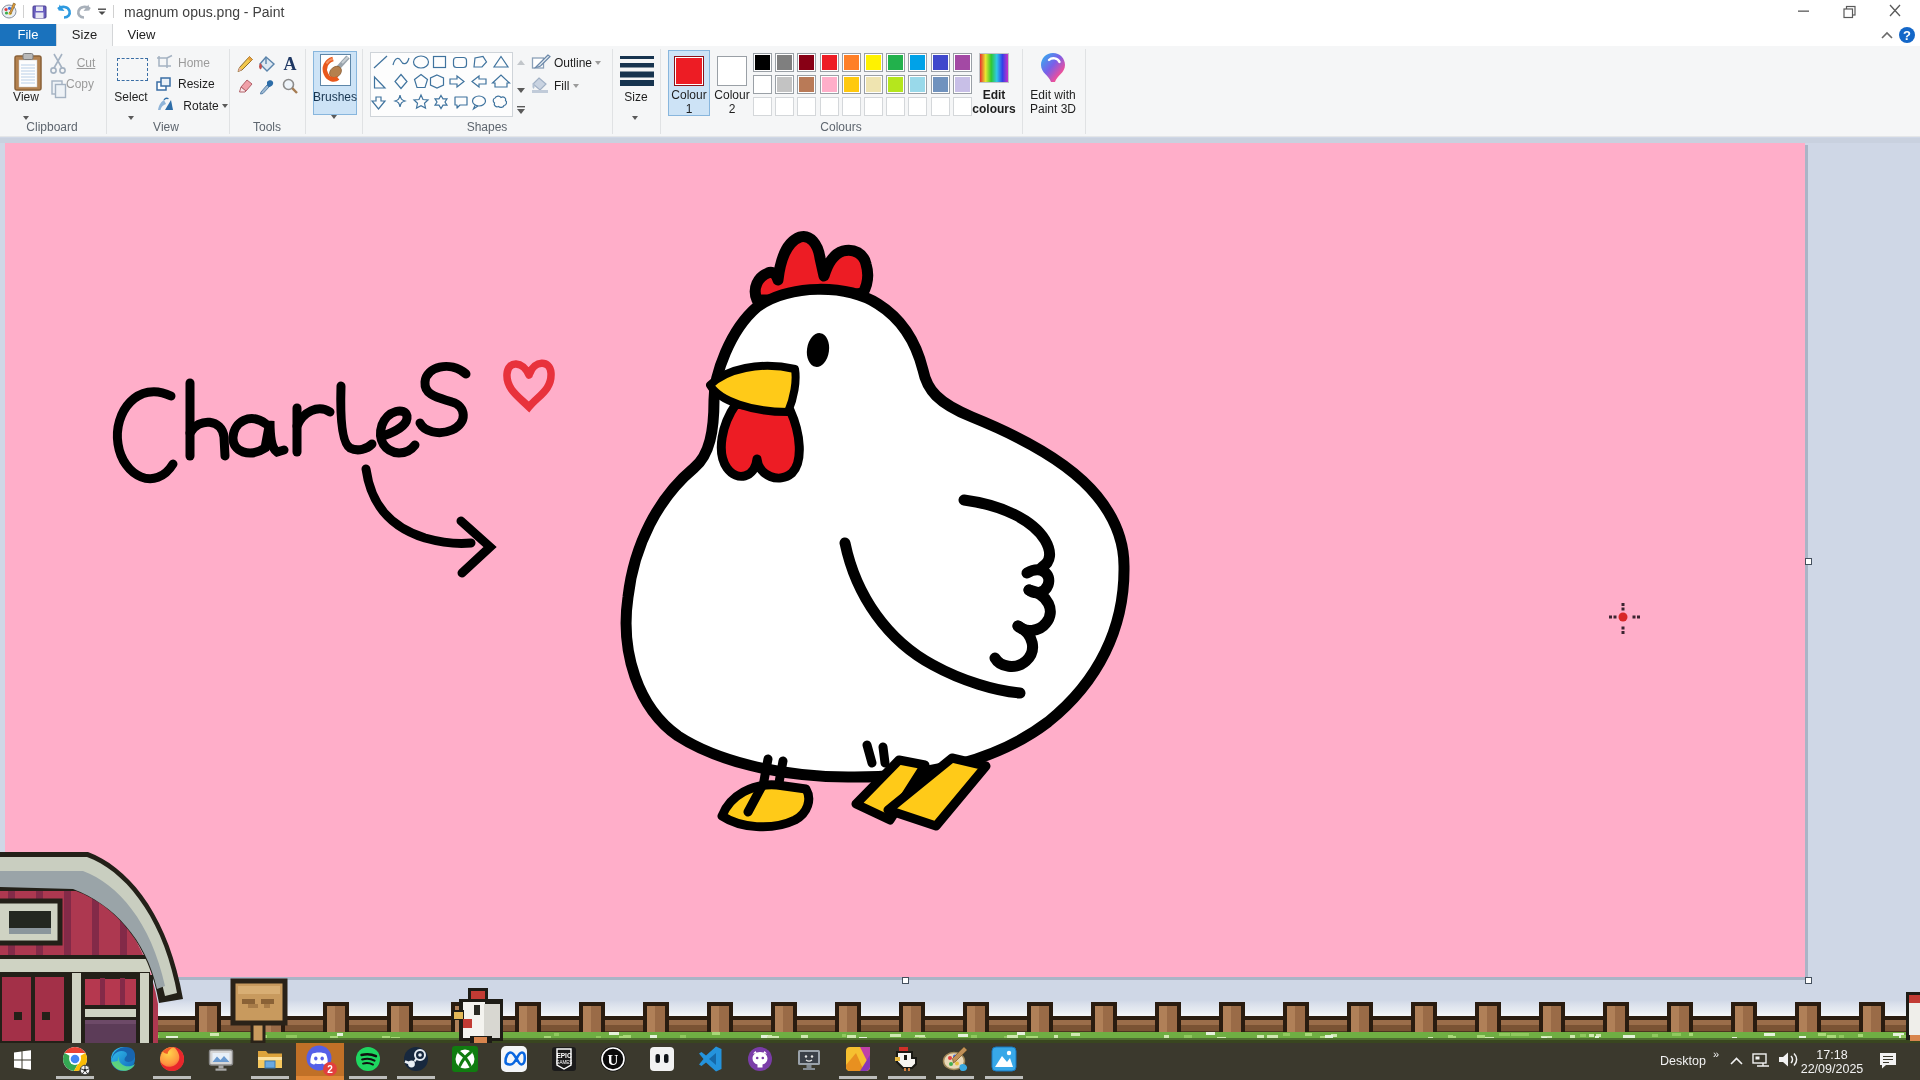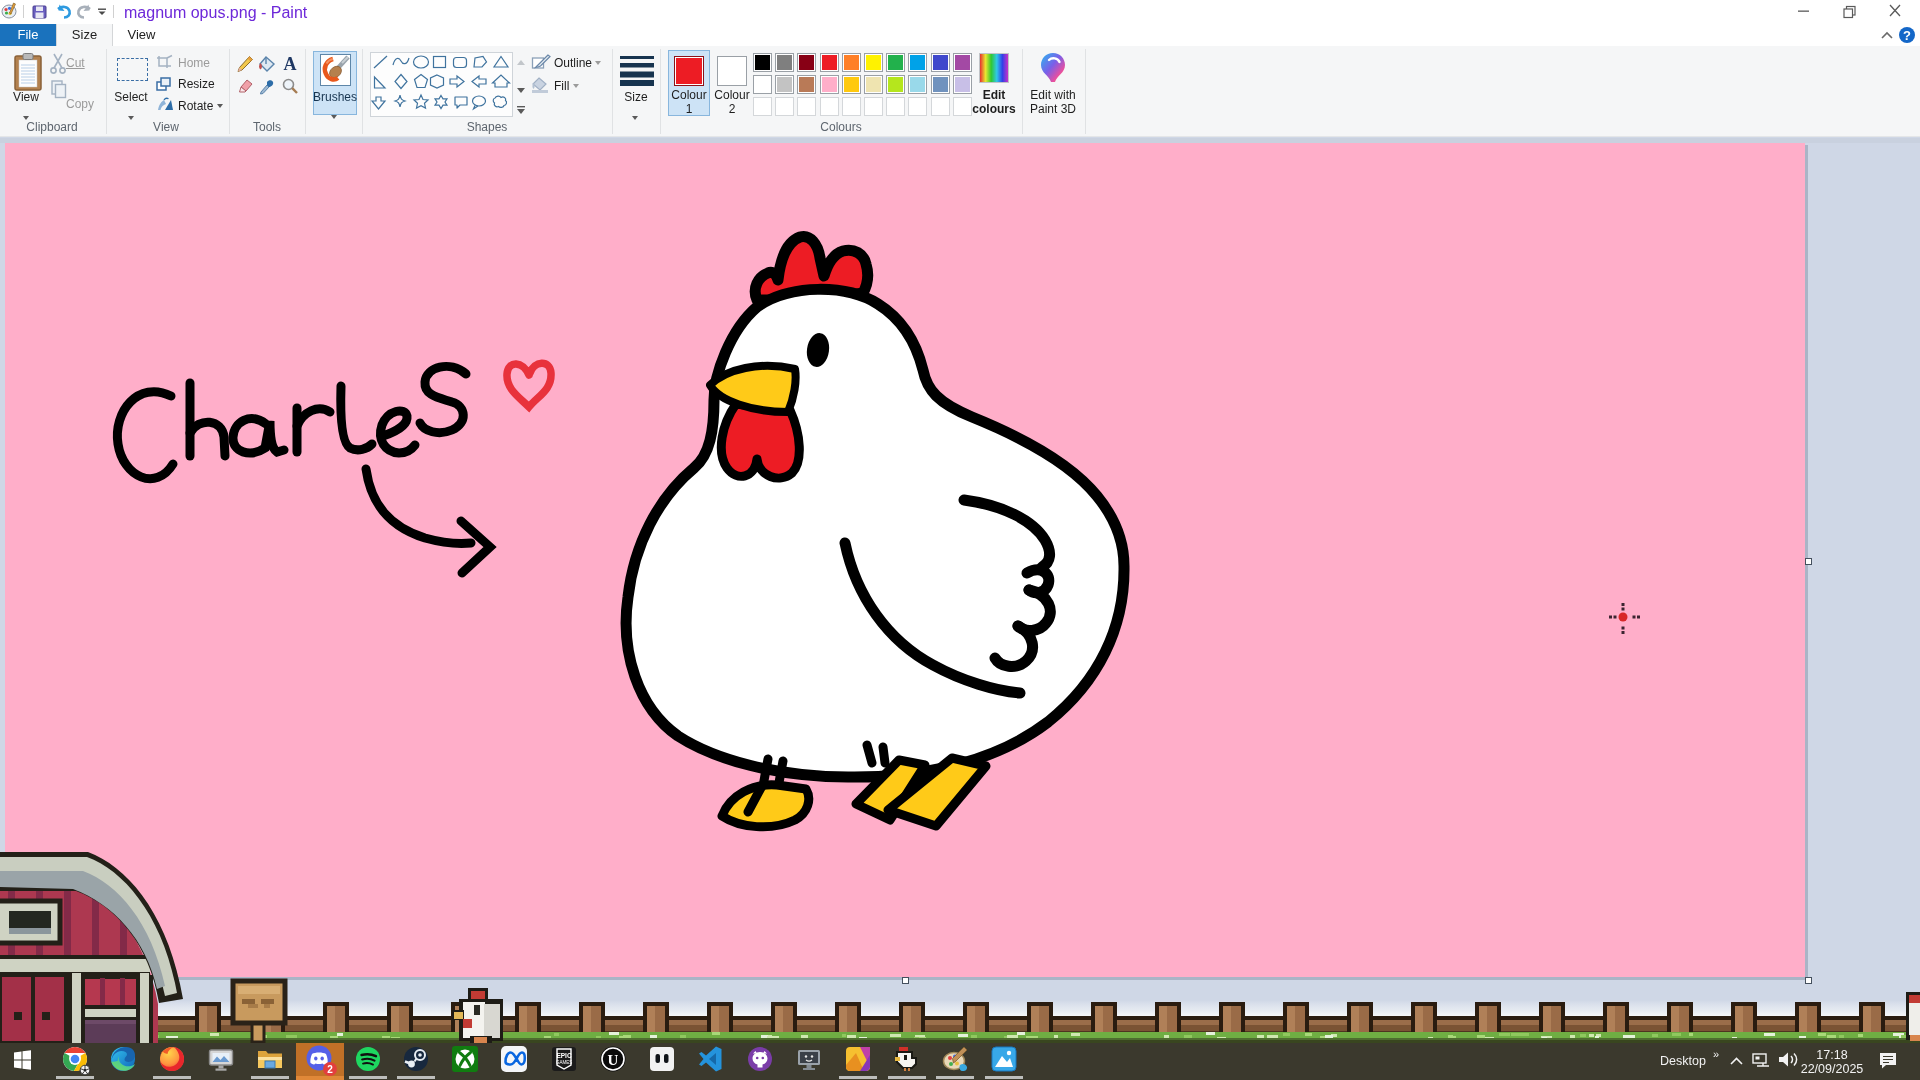--- a/index.html
+++ b/index.html
@@ -666,21 +666,21 @@
     <path d="M 58 9 C 62 5.5 68 6.5 69.5 11 C 70.5 14.5 68 17.5 64 17.5" fill="none" stroke="#2e9ae0" stroke-width="2.6"></path>
     <path d="M 59.5 4.5 L 58.5 10.5 L 64.5 11 Z" fill="#2e9ae0"></path>
 
     <path d="M 90 9 C 86 5.5 80 6.5 78.5 11 C 77.5 14.5 80 17.5 84 17.5" fill="none" stroke="#a8b0ba" stroke-width="2.6"></path>
     <path d="M 88.5 4.5 L 89.5 10.5 L 83.5 11 Z" fill="#a8b0ba"></path>
 
     <rect x="98" y="8.5" width="8" height="1.4" fill="#4a4a4a"></rect>
     <path d="M 98.5 11.5 L 105.5 11.5 L 102 15 Z" fill="#4a4a4a"></path>
     <rect x="113" y="5" width="1" height="13" fill="#d0d0d0"></rect>
   </svg>
-  <div class="abs" style="left:124px;top:4px;font-size:16px;color:#6d28d9;">magnum opus.png - Paint</div>
+  <div class="abs" style="left:124px;top:4px;font-size:14px;color:#404040;">magnum opus.png - Paint</div>
 
   <svg class="abs" style="left:1780px;top:0" width="140" height="24" viewBox="0 0 140 24">
     <rect x="18" y="10.5" width="11" height="1.3" fill="#5a5a5a"></rect>
     <rect x="66.5" y="6.5" width="8.5" height="8.5" fill="none" stroke="#5a5a5a" stroke-width="1.2"></rect>
     <rect x="64" y="9" width="8.5" height="8.5" fill="#ffffff" stroke="#5a5a5a" stroke-width="1.2"></rect>
     <path d="M 110 5 L 120 16 M 120 5 L 110 16" stroke="#5a5a5a" stroke-width="1.3"></path>
   </svg>
 
   <div class="abs" style="left:0;top:24px;width:56px;height:22px;background:#1a72bd;color:#ffffff;font-size:13px;text-align:center;line-height:22px;">File</div>
   <div class="abs" style="left:56px;top:24px;width:57px;height:22px;background:#f5f6f7;border-left:1px solid #d4d6d8;border-right:1px solid #d4d6d8;color:#222;font-size:13px;text-align:center;line-height:22px;">Size</div>
@@ -721,22 +721,22 @@
           <circle cx="52.5" cy="18.5" r="2.6"></circle>
       </g>
 
       <g fill="#eef2f6" stroke="#a4b2c2" stroke-width="1.4">
         <rect x="42" y="29" width="10" height="13"></rect>
         <rect x="45.5" y="32.5" width="10" height="13"></rect>
       </g>
     </svg>
     <div class="btnlabel abs" style="left:0px;top:44px;width:52px;">View</div>
     <div class="abs" style="left:23px;top:60px;"><span class="darr"></span></div>
-    <div class="btnlabel gray abs" style="left:66px;top:10px;width:40px;text-align:left;text-decoration:underline;">Cut</div>
-    <div class="btnlabel gray abs" style="left:66px;top:31px;width:40px;text-align:left;margin-top:20px;">Copy</div>
+    <div class="btnlabel gray abs" style="left:66px;top:10px;width:40px;text-align:center;text-decoration:underline;">Cut</div>
+    <div class="btnlabel gray abs" style="left:66px;top:31px;width:40px;text-align:left;">Copy</div>
 
     <div class="abs" style="left:117px;top:12px;width:31px;height:23px;border:1.6px dashed #3a6ea5;"></div>
     <div class="btnlabel abs" style="left:105px;top:44px;width:52px;">Select</div>
     <div class="abs" style="left:128px;top:60px;"><span class="darr"></span></div>
     <svg class="abs" style="left:155px;top:8px" width="20" height="62" viewBox="0 0 20 62">
       <g stroke="#a4b2c2" stroke-width="1.5" fill="none">
         <path d="M4 2 V12 H16 M2 4 H12 V14"></path>
           <path d="M12 4 L17 1.5"></path>
       </g>
       <g stroke="#3a6ea5" stroke-width="1.5" fill="none">
@@ -744,21 +744,21 @@
         <rect x="6" y="24" width="9" height="8" fill="#eaf1f8"></rect>
       </g>
       <g>
         <path d="M3 56 C4 50 7 47 9 46 L11 50 C8 51 6 53 5.5 56 Z" fill="#8fb4d8"></path>
         <path d="M10 56 L16 46 L18 56 Z" fill="#2d6da8"></path>
         <path d="M9 46 C10 44.5 12 44 13.5 44.8" stroke="#2d6da8" stroke-width="1.3" fill="none"></path>
       </g>
     </svg>
     <div class="btnlabel gray abs" style="left:178px;top:10px;width:44px;text-align:left;">Home</div>
     <div class="btnlabel abs" style="left:178px;top:31px;width:50px;text-align:left;">Resize</div>
-    <div class="btnlabel abs" style="left:178px;top:53px;width:50px;text-align:left;">Rotate <span class="darr" style="vertical-align:2px"></span></div>
+    <div class="btnlabel abs" style="left:178px;top:53px;width:50px;text-align:right;">Rotate <span class="darr" style="vertical-align:2px"></span></div>
 
     <svg class="abs" style="left:234px;top:8px" width="66" height="42" viewBox="0 0 66 42">
 
       <g transform="translate(3,2)">
         <path d="M12.5 0.5 L15.5 3.5 L5 14 L1 15.5 L2.5 11.5 Z" fill="#f2c84b" stroke="#8a6d2f" stroke-width="1"></path>
         <path d="M2.5 11.5 L5 14 L1 15.5 Z" fill="#e8b0a0"></path>
         <path d="M12.5 0.5 L15.5 3.5 L13.5 5.5 L10.5 2.5 Z" fill="#e8a03c"></path>
       </g>
 
       <g transform="translate(24,1)">

